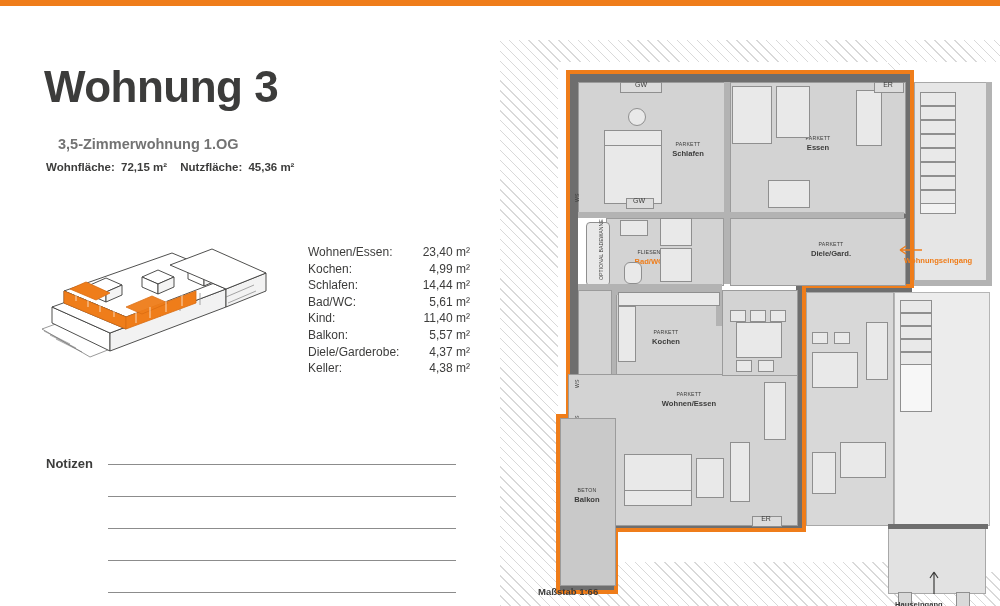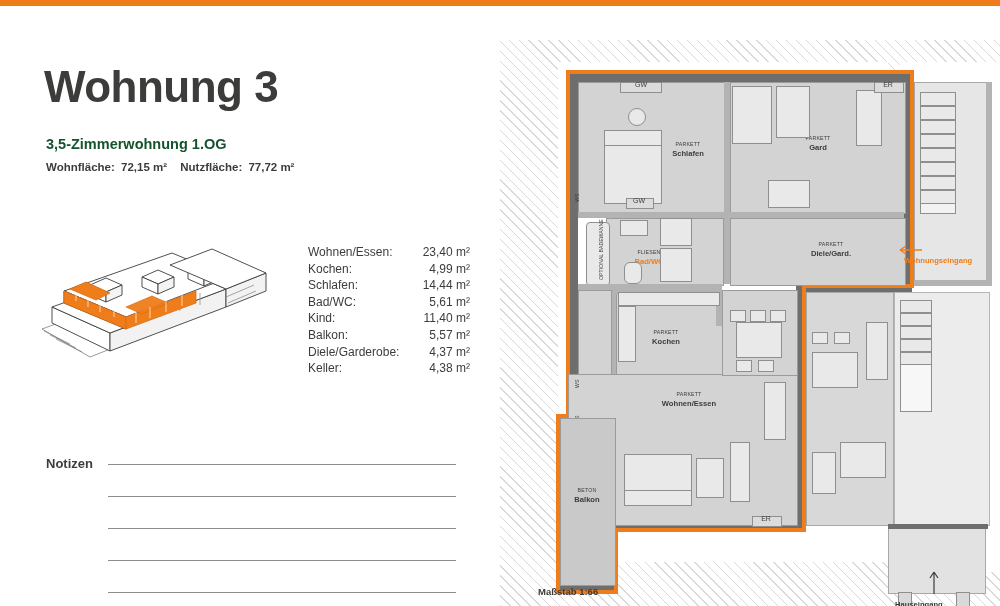--- a/index.html
+++ b/index.html
@@ -15,22 +15,22 @@
   .top-bar{position:absolute;left:0;top:0;width:1000px;height:6px;background:#ef7d1a;}
   .left-edge{position:absolute;left:0;top:6px;width:8px;height:600px;background:#f5f5f5;}
 
   
   .left{position:absolute;left:0;top:6px;width:500px;height:600px;background:#fff;}
   .title{
     position:absolute;left:44px;top:56px;
     font-size:44px;font-weight:bold;letter-spacing:-0.5px;color:#3c3c3b;
   }
   .subtitle{
-    position:absolute;left:46px;top:130px;
-    font-size:14.5px;font-weight:bold;color:#14532d;
+    position:absolute;left:58px;top:130px;
+    font-size:14.5px;font-weight:bold;color:#737373;
   }
   .areas-line{
     position:absolute;left:46px;top:155px;
     font-size:11.5px;font-weight:bold;color:#3c3c3b;
   }
 
   
   .building{position:absolute;left:30px;top:205px;width:260px;height:165px;}
   
   .room-table{position:absolute;left:308px;top:239px;font-size:12px;}
@@ -82,21 +82,21 @@
 
   <div class="left">
 
     <div class="title">Wohnung 3</div>
     <div class="subtitle">3,5-Zimmerwohnung 1.OG</div>
 
     <div class="areas-line">
       <span>Wohnfläche:</span>
       <span style="padding-left:3px">72,15 m²</span>
       <span style="padding-left:10px">Nutzfläche:</span>
-      <span style="padding-left:3px">77,72 m²</span>
+      <span style="padding-left:3px">45,36 m²</span>
     </div>
 
     <div class="building">
       <svg width="260" height="165" viewBox="0 0 260 165">
         <g fill="none" stroke="#3c3c3b" stroke-width="0.9" stroke-linejoin="round">
 
           <path d="M12 118 L60 146 L212 86 L170 60 Z" stroke="#6e6e6e" stroke-width="0.7"></path>
 
           <path d="M22 96 L22 112 L80 140 L80 122 Z" fill="#ffffff"></path>
           <path d="M80 122 L80 140 L196 96 L196 78 Z" fill="#f2f2f2"></path>
@@ -232,21 +232,21 @@
       <div class="furn dark" style="left:120px;top:60px;width:40px;height:9px;"></div>
       <div class="lbl small" style="left:124px;top:59px;width:34px;">GW</div>
       <div class="furn dark" style="left:126px;top:176px;width:26px;height:9px;"></div>
       <div class="lbl small" style="left:126px;top:175px;width:26px;">GW</div>
 
       <div class="wall-light" style="left:224px;top:60px;width:6px;height:130px;"></div>
 
       <div class="room" style="left:230px;top:60px;width:174px;height:130px;"></div>
       <div class="lbl" style="left:288px;top:112px;width:60px;">
         <span class="small">PARKETT</span><br>
-        <b>Gard</b>
+        <b>Essen</b>
       </div>
       <div class="furn" style="left:232px;top:64px;width:38px;height:56px;"></div>
       <div class="furn" style="left:276px;top:64px;width:32px;height:50px;"></div>
       <div class="furn" style="left:356px;top:68px;width:24px;height:54px;"></div>
       <div class="furn" style="left:268px;top:158px;width:40px;height:26px;"></div>
       <div class="furn dark" style="left:374px;top:60px;width:28px;height:9px;"></div>
       <div class="lbl small" style="left:374px;top:59px;width:28px;">ER</div>
 
       <div class="wall-light" style="left:230px;top:190px;width:174px;height:6px;"></div>
       <div class="room" style="left:230px;top:196px;width:174px;height:66px;"></div>

